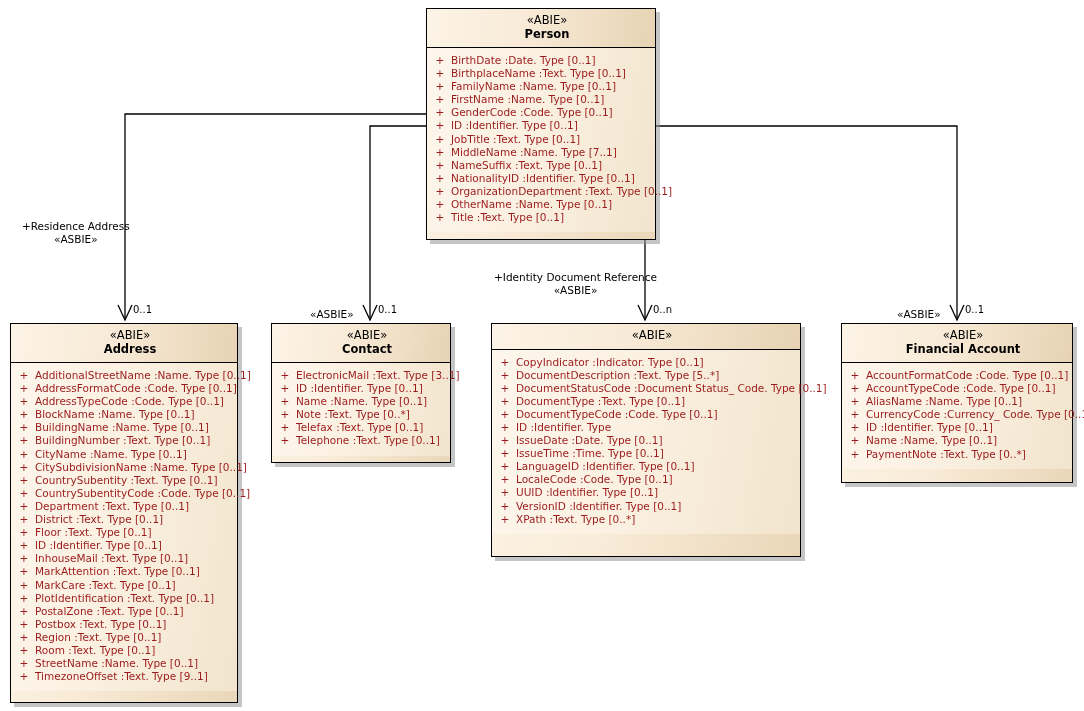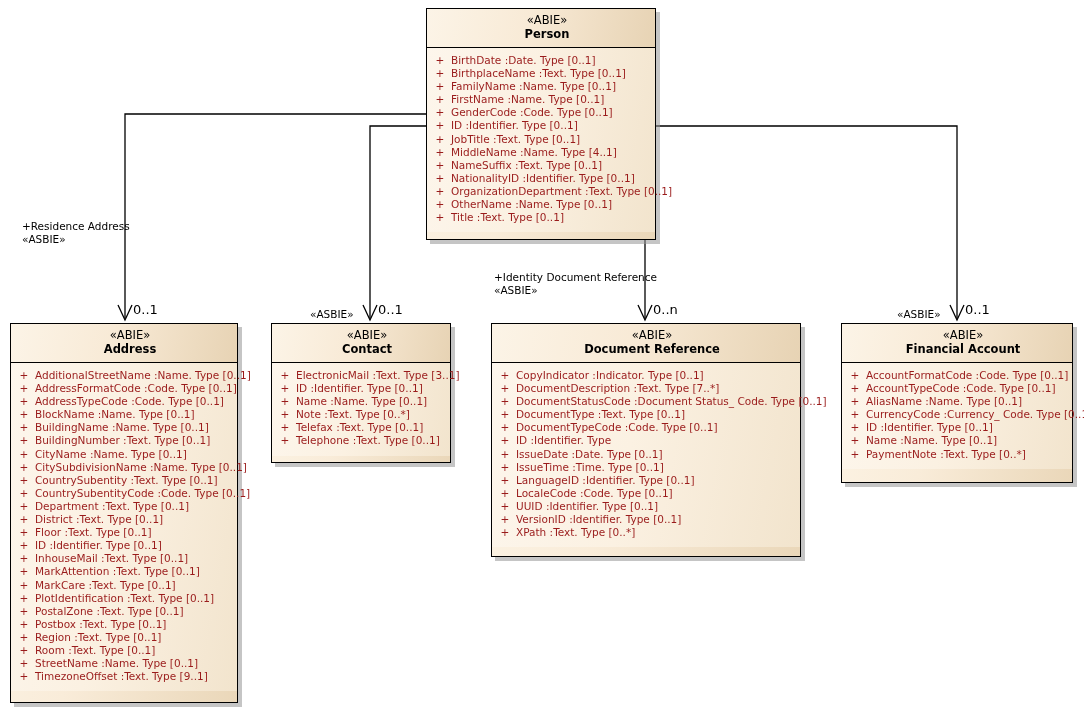--- a/index.html
+++ b/index.html
@@ -44,24 +44,25 @@
   .attr .vis{width:22px;text-align:center;flex:0 0 22px;color:#9a1b1b;}
   .attr .sig{flex:1 1 auto;}
 
   
   .edge-lbl{
     position:absolute;
     font-size:10.5px;
     line-height:13px;
     color:#000;
     white-space:nowrap;
+    text-align:center;
   }
   .mult{
     position:absolute;
-    font-size:13px;
+    font-size:10px;
     line-height:12px;
     color:#000;
     white-space:nowrap;
   }
 </style>
 </head>
 <body>
 
 <div id="canvas">
 
@@ -130,21 +131,21 @@
         <div class="attr">
           <span class="vis">+</span>
           <span class="sig">ID  :Identifier. Type [0..1]</span>
         </div>
         <div class="attr">
           <span class="vis">+</span>
           <span class="sig">JobTitle  :Text. Type [0..1]</span>
         </div>
         <div class="attr">
           <span class="vis">+</span>
-          <span class="sig">MiddleName  :Name. Type [4..1]</span>
+          <span class="sig">MiddleName  :Name. Type [7..1]</span>
         </div>
         <div class="attr">
           <span class="vis">+</span>
           <span class="sig">NameSuffix  :Text. Type [0..1]</span>
         </div>
         <div class="attr">
           <span class="vis">+</span>
           <span class="sig">NationalityID  :Identifier. Type [0..1]</span>
         </div>
         <div class="attr">
@@ -296,30 +297,29 @@
         <div class="attr">
           <span class="vis">+</span>
           <span class="sig">Telephone  :Text. Type [0..1]</span>
         </div>
       </div>
   </div>
 
   <div class="uml" id="cls-docref" style="left:491px;top:323px;width:310px;height:234px;">
     <div class="uml-head">
       <span class="uml-stereo">«ABIE»</span>
-      <span class="uml-name">Document Reference</span>
     </div>
     <div class="uml-body">
         <div class="attr">
           <span class="vis">+</span>
           <span class="sig">CopyIndicator  :Indicator. Type [0..1]</span>
         </div>
         <div class="attr">
           <span class="vis">+</span>
-          <span class="sig">DocumentDescription  :Text. Type [7..*]</span>
+          <span class="sig">DocumentDescription  :Text. Type [5..*]</span>
         </div>
         <div class="attr">
           <span class="vis">+</span>
           <span class="sig">DocumentStatusCode  :Document Status_ Code. Type [0..1]</span>
         </div>
         <div class="attr">
           <span class="vis">+</span>
           <span class="sig">DocumentType  :Text. Type [0..1]</span>
         </div>
         <div class="attr">

